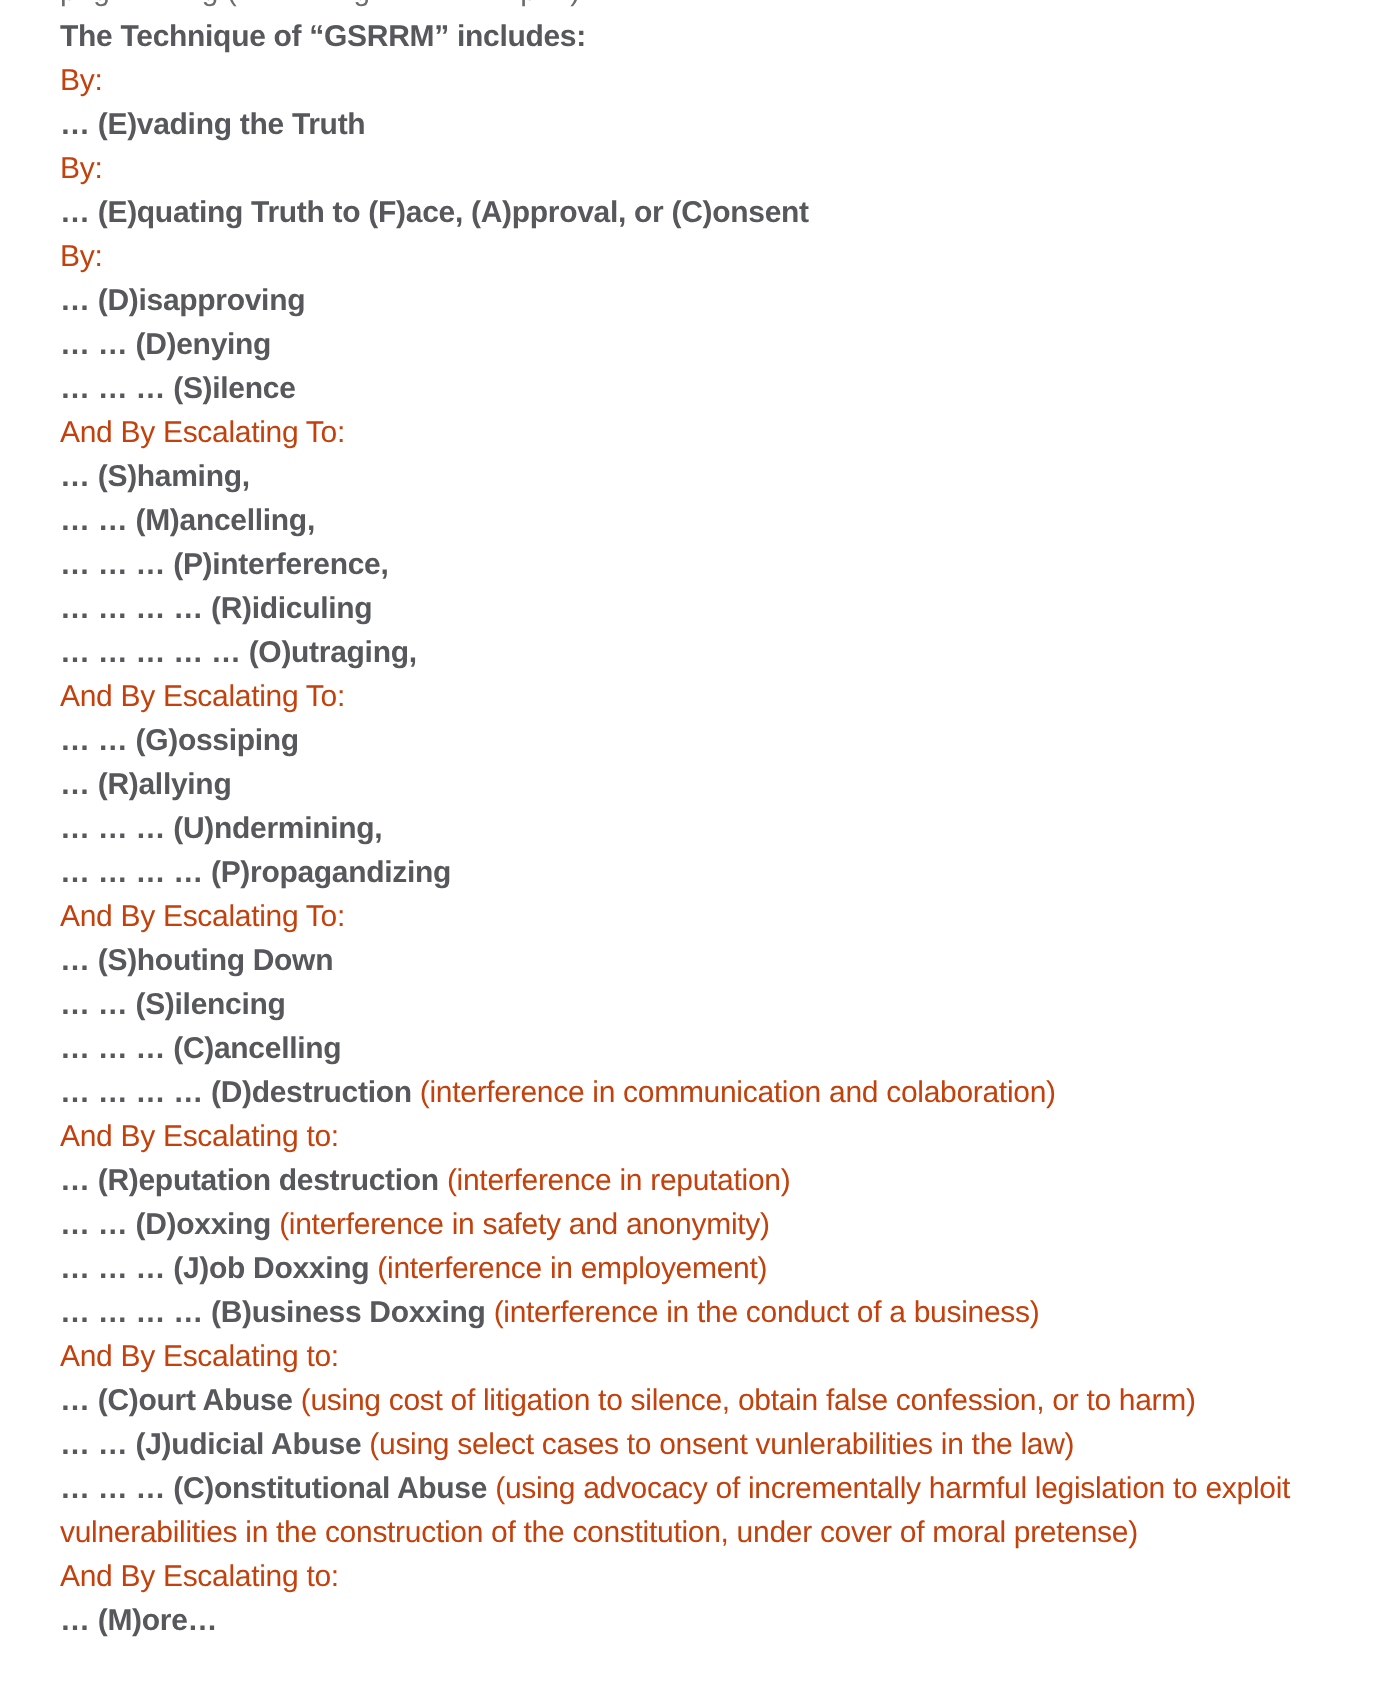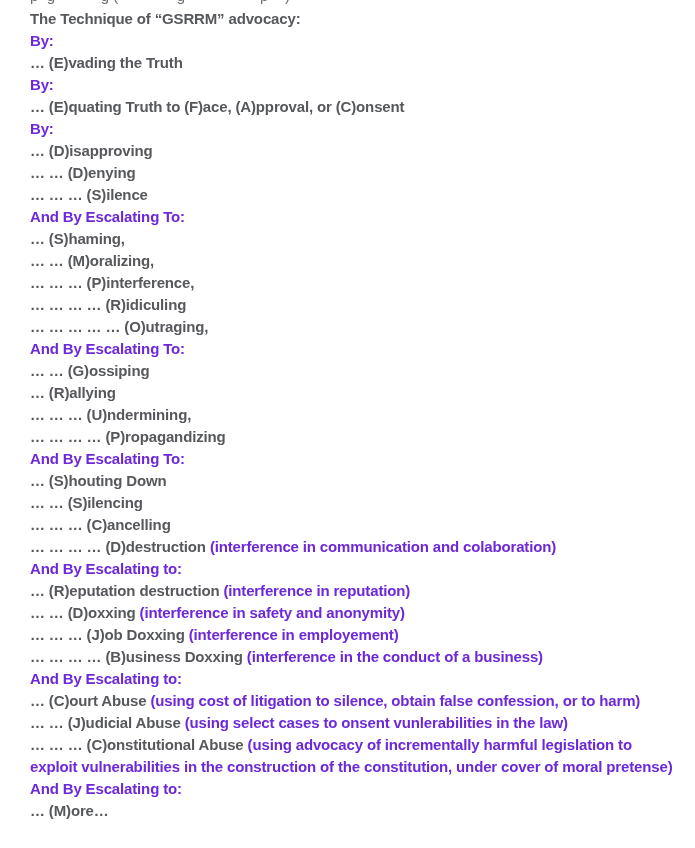--- a/index.html
+++ b/index.html
@@ -36,45 +36,45 @@
   }
   .line.wrap {
     white-space: normal;
     max-width: 644px;
   }
   .b {
     font-weight: bold;
     color: #56585c;
   }
   .n {
-    font-weight: bold;
-    color: #6d28d9;
+    font-weight: normal;
+    color: #c2410c;
   }
 </style>
 </head>
 <body>
 
 <div class="page">
   <div class="doc">
     <div class="clipped">
       <span>p  g           g (              g                  p    )</span>
     </div>
     <div id="lines">
-        <div class="line"><span class="b">The Technique of “GSRRM” advocacy:</span></div>
+        <div class="line"><span class="b">The Technique of “GSRRM” includes:</span></div>
         <div class="line"><span class="n">By:</span></div>
         <div class="line"><span class="b">… (E)vading the Truth</span></div>
         <div class="line"><span class="n">By:</span></div>
         <div class="line"><span class="b">… (E)quating Truth to (F)ace, (A)pproval, or (C)onsent</span></div>
         <div class="line"><span class="n">By:</span></div>
         <div class="line"><span class="b">… (D)isapproving</span></div>
         <div class="line"><span class="b">… … (D)enying</span></div>
         <div class="line"><span class="b">… … … (S)ilence</span></div>
         <div class="line"><span class="n">And By Escalating To:</span></div>
         <div class="line"><span class="b">… (S)haming,</span></div>
-        <div class="line"><span class="b">… … (M)oralizing,</span></div>
+        <div class="line"><span class="b">… … (M)ancelling,</span></div>
         <div class="line"><span class="b">… … … (P)interference,</span></div>
         <div class="line"><span class="b">… … … … (R)idiculing</span></div>
         <div class="line"><span class="b">… … … … … (O)utraging,</span></div>
         <div class="line"><span class="n">And By Escalating To:</span></div>
         <div class="line"><span class="b">… … (G)ossiping</span></div>
         <div class="line"><span class="b">… (R)allying</span></div>
         <div class="line"><span class="b">… … … (U)ndermining,</span></div>
         <div class="line"><span class="b">… … … … (P)ropagandizing</span></div>
         <div class="line"><span class="n">And By Escalating To:</span></div>
         <div class="line"><span class="b">… (S)houting Down</span></div>

